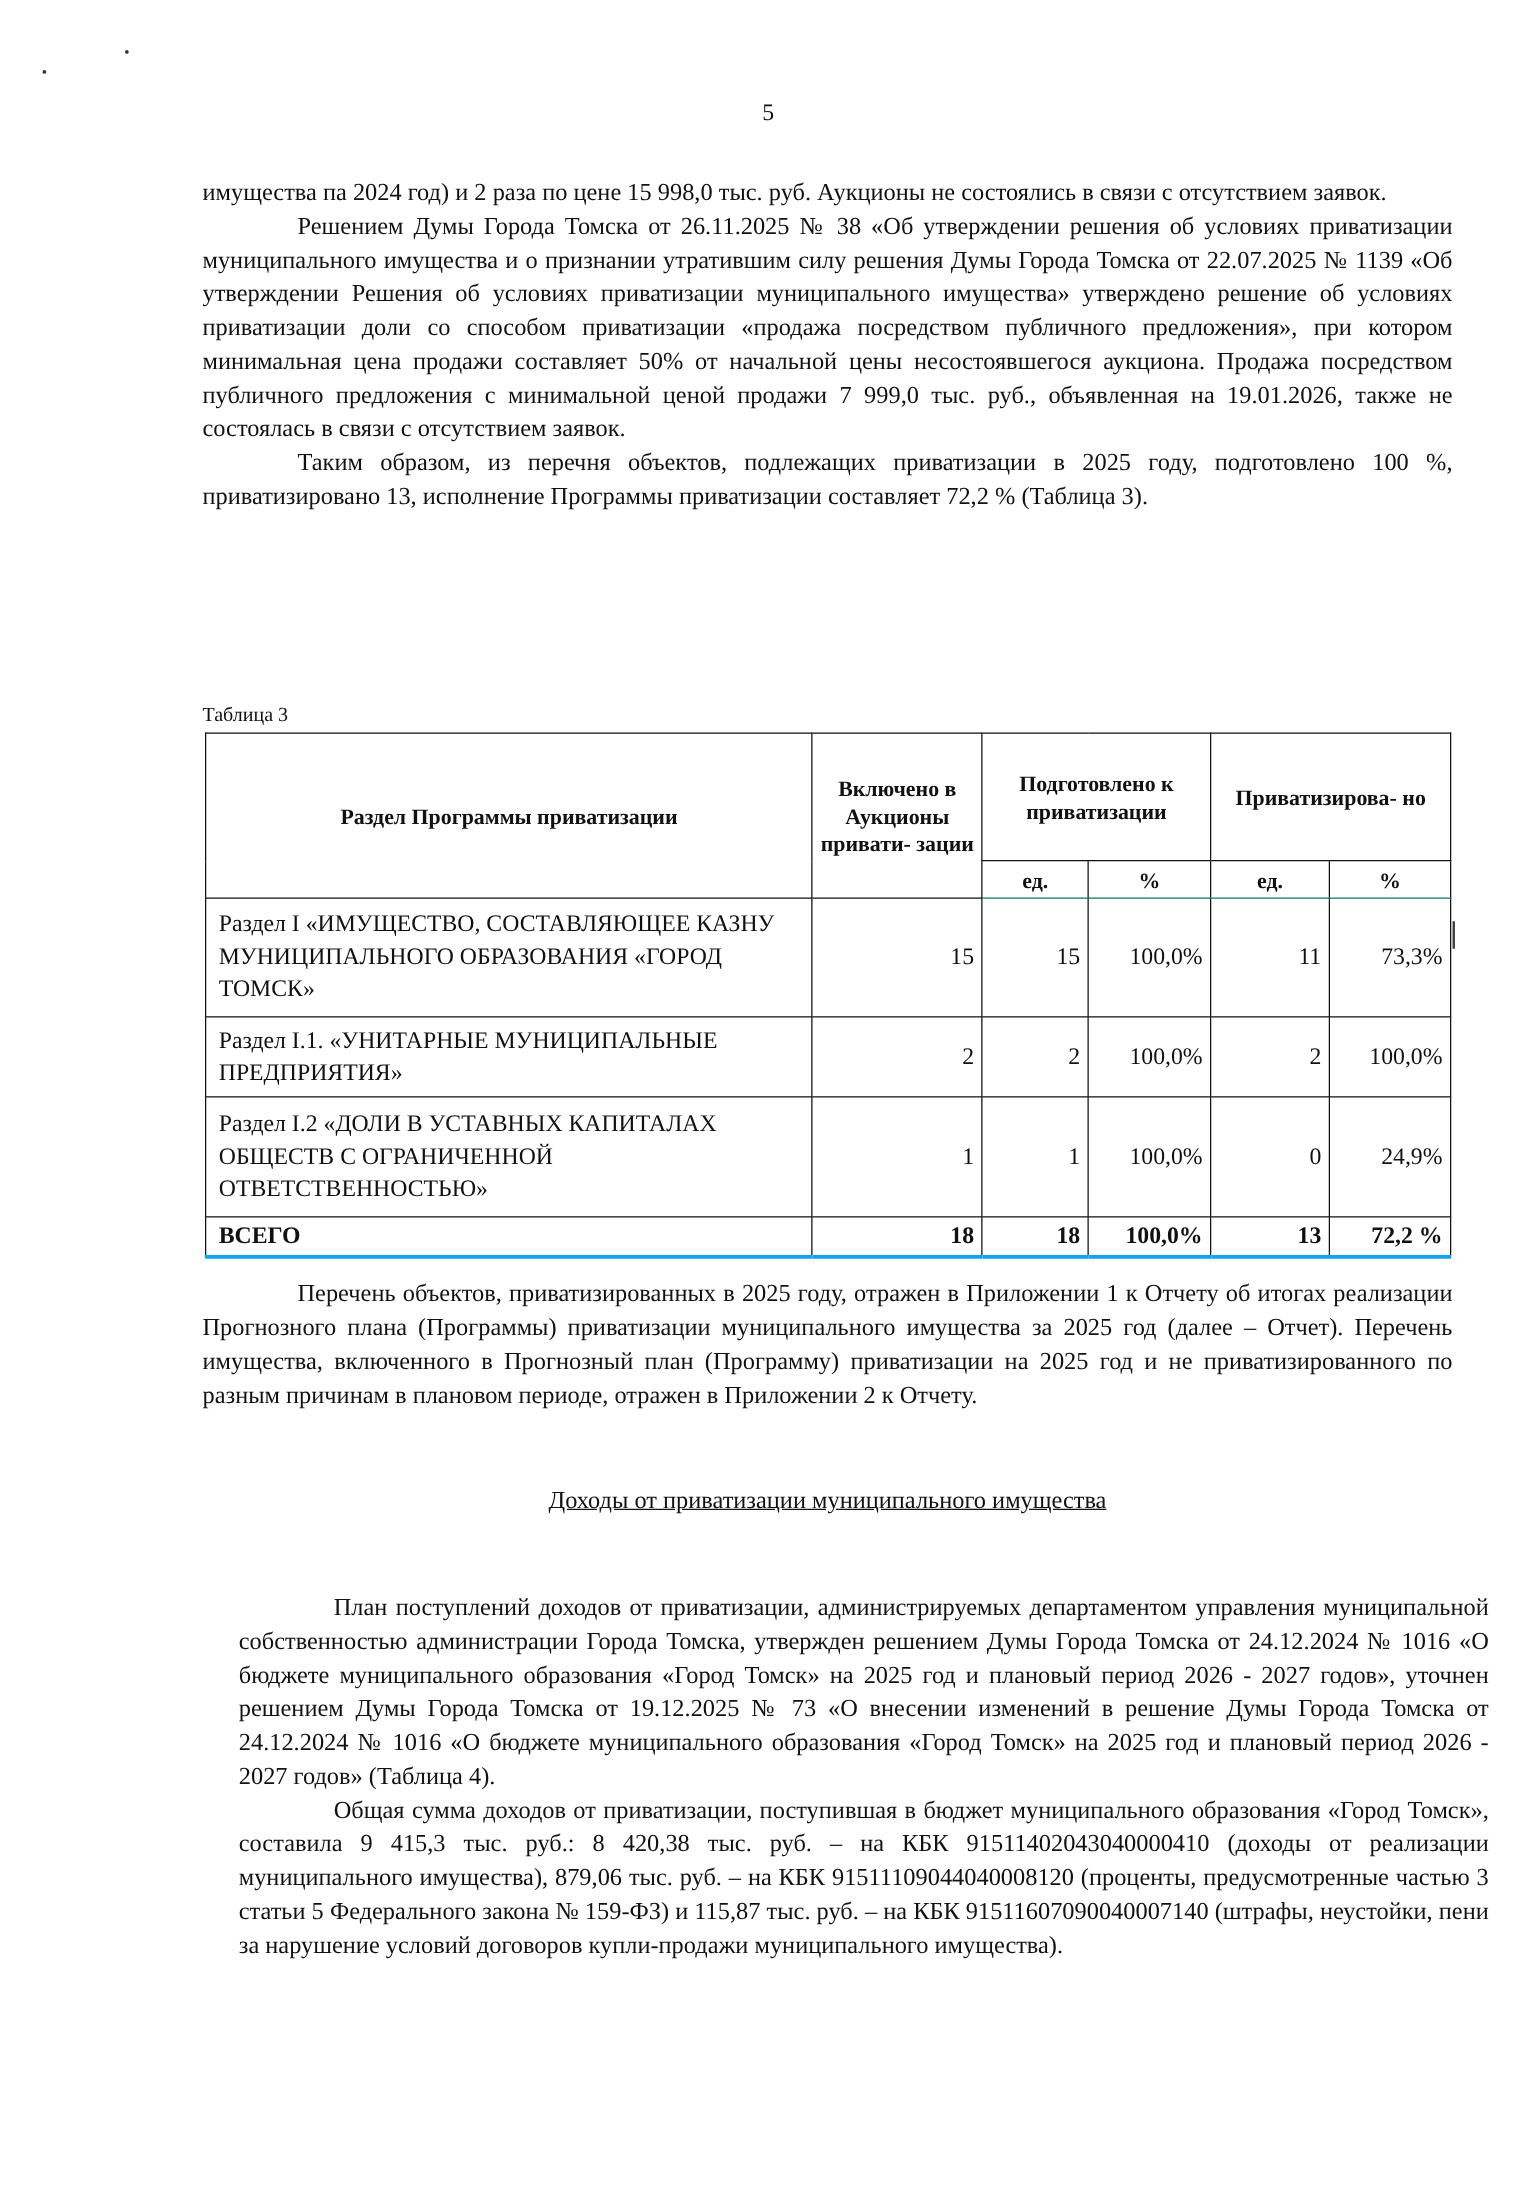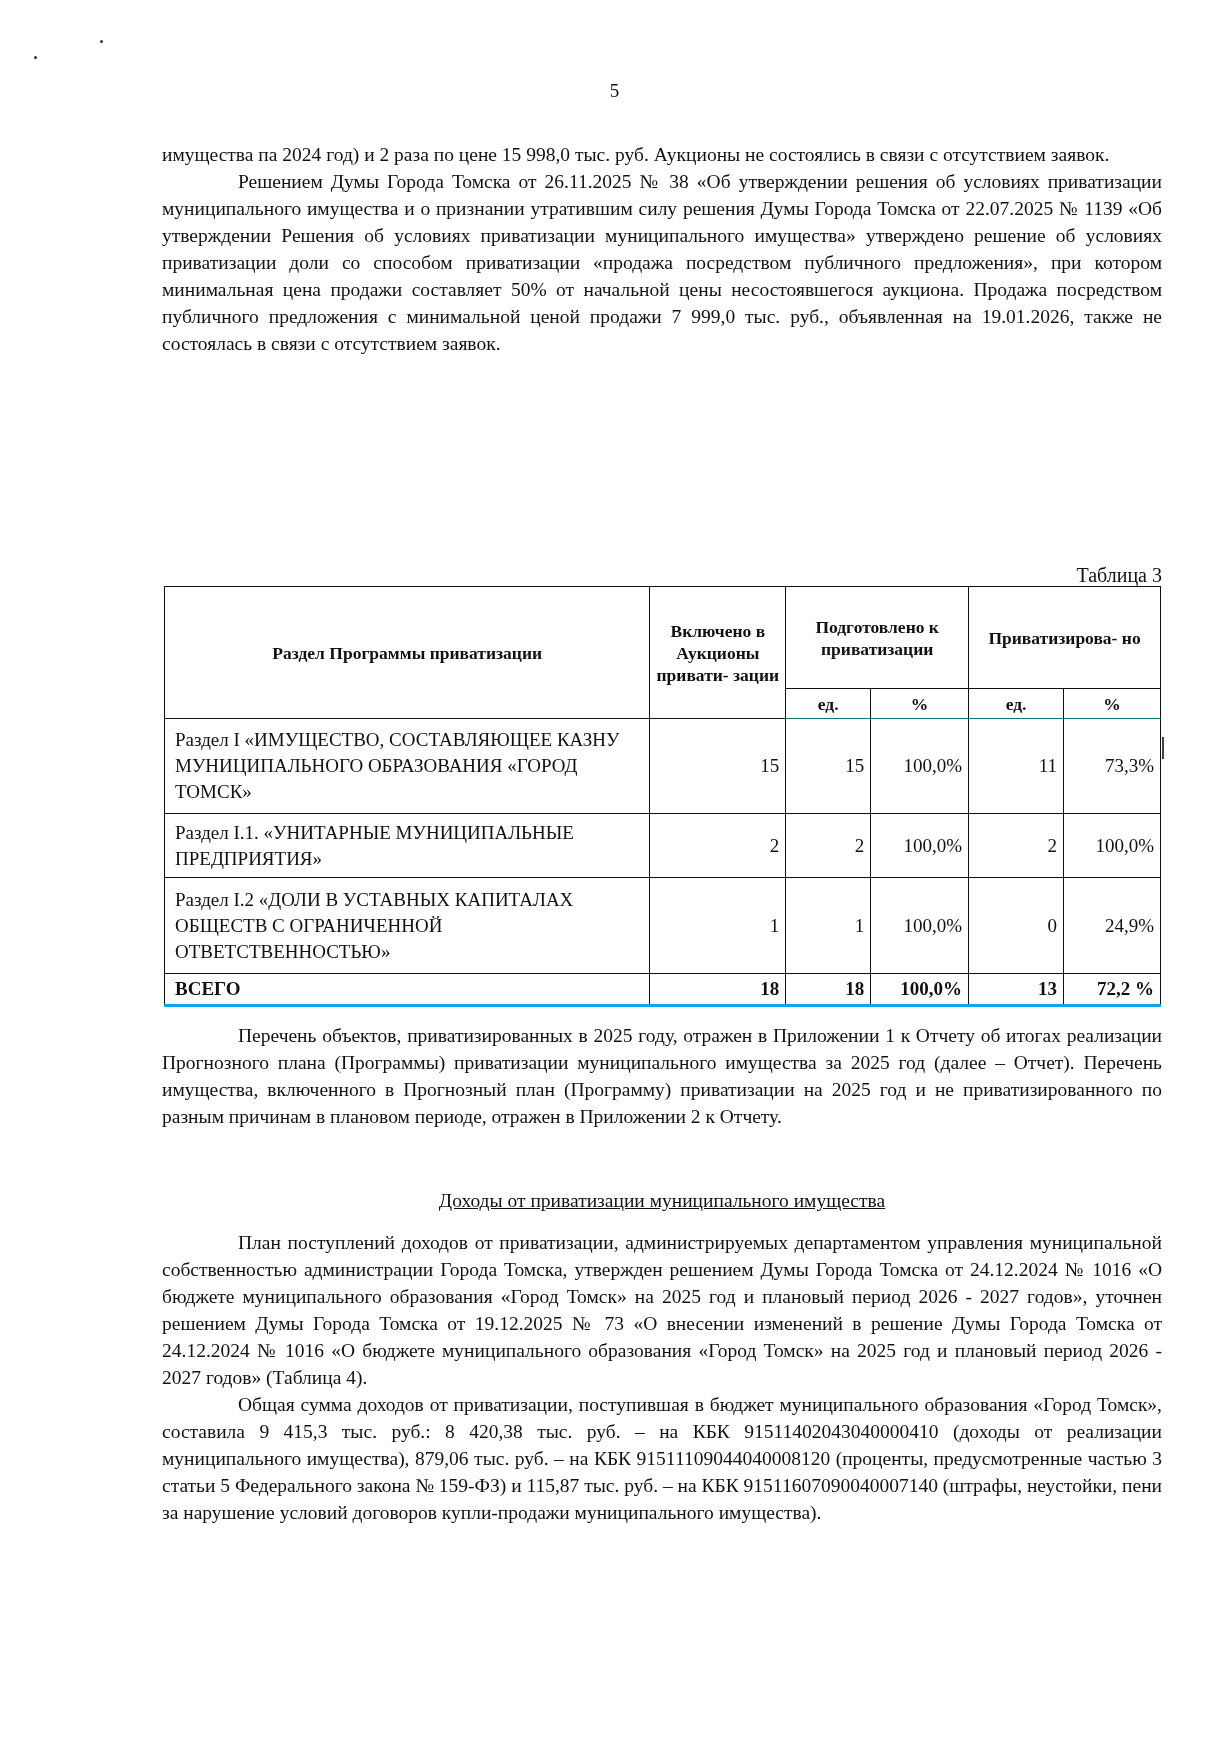--- a/index.html
+++ b/index.html
@@ -4,21 +4,21 @@
 <style>
   html, body { margin:0; padding:0; background:#ffffff; }
   body { width:1229px; height:1755px; position:relative; overflow:hidden;
          font-family:"Liberation Serif", serif; color:#111; }
   .page { position:absolute; left:0; top:0; width:1229px; height:1755px; }
   .dot { position:absolute; width:3px; height:3px; background:#333; border-radius:50%; }
   .pagenum { position:absolute; top:80px; left:0; width:1229px; text-align:center; font-size:19px; }
   .text { position:absolute; left:162px; width:1000px; font-size:19.5px; line-height:27px; text-align:justify; }
   .p { margin:0; }
   .ind { text-indent:76px; }
-  .caption { position:absolute; left:162px; width:1000px; top:564px; text-align:right; font-size:20px; }
+  .caption { position:absolute; left:162px; width:1000px; top:564px; font-size:16px; }
   table.t3 { position:absolute; left:164px; top:586px; width:997px; border-collapse:collapse; font-size:19px; }
   table.t3 td, table.t3 th { border:1.5px solid #111; padding:2px 6px; }
   table.t3 th { font-weight:bold; text-align:center; vertical-align:middle; line-height:22px; font-size:17.5px; }
   table.t3 td { text-align:right; vertical-align:middle; line-height:26px; }
   table.t3 td.name { text-align:left; padding-left:10px; }
   table.t3 tr.total td { font-weight:bold; border-bottom:3px solid #0ea5e9; }
   table.t3 tr.hdr2 th { border-bottom:1px solid #0f766e; }
   .heading { position:absolute; left:162px; width:1000px; top:1190px; text-align:center; font-size:19.5px; text-decoration:underline; }
   .mark { position:absolute; left:1162px; top:737px; width:2px; height:22px; background:#444; }
 </style>
@@ -27,20 +27,21 @@
 
 <div class="page">
   <div class="dot" style="left:100px;top:40px;"></div>
   <div class="dot" style="left:34px;top:56px;"></div>
 
   <div class="pagenum">5</div>
 
   <div class="text" style="top:141px;">
     <p class="p">имущества па 2024 год) и 2 раза по цене 15 998,0 тыс. руб. Аукционы не состоялись в связи с отсутствием заявок.</p>
     <p class="p ind">Решением Думы Города Томска от 26.11.2025 № 38 «Об утверждении решения об условиях приватизации муниципального имущества и о признании утратившим силу решения Думы Города Томска от 22.07.2025 № 1139 «Об утверждении Решения об условиях приватизации муниципального имущества» утверждено решение об условиях приватизации доли со способом приватизации «продажа посредством публичного предложения», при котором минимальная цена продажи составляет 50% от начальной цены несостоявшегося аукциона. Продажа посредством публичного предложения с минимальной ценой продажи 7 999,0 тыс. руб., объявленная на 19.01.2026, также не состоялась в связи с отсутствием заявок.</p>
+    <p class="p ind">Таким образом, из перечня объектов, подлежащих приватизации в 2025 году, подготовлено 100 %, приватизировано 13, исполнение Программы приватизации составляет 72,2 % (Таблица 3).</p>
   </div>
 
   <div class="caption">Таблица 3</div>
 
   <table class="t3">
     <colgroup>
       <col style="width:486px">
         <col style="width:136px">
         <col style="width:85px">
         <col style="width:98px">
@@ -95,17 +96,17 @@
   </tbody>
     </table>
   <div class="mark"></div>
 
   <div class="text" style="top:1022px;">
     <p class="p ind">Перечень объектов, приватизированных в 2025 году, отражен в Приложении 1 к Отчету об итогах реализации Прогнозного плана (Программы) приватизации муниципального имущества за 2025 год (далее – Отчет). Перечень имущества, включенного в Прогнозный план (Программу) приватизации на 2025 год и не приватизированного по разным причинам в плановом периоде, отражен в Приложении 2 к Отчету.</p>
   </div>
 
   <div class="heading">Доходы от приватизации муниципального имущества</div>
 
-  <div class="text" style="top:1229px;">
+  <div class="text" style="top:1273px;margin-left:29px;">
     <p class="p ind">План поступлений доходов от приватизации, администрируемых департаментом управления муниципальной собственностью администрации Города Томска, утвержден решением Думы Города Томска от 24.12.2024 № 1016 «О бюджете муниципального образования «Город Томск» на 2025 год и плановый период 2026 - 2027 годов», уточнен решением Думы Города Томска от 19.12.2025 № 73 «О внесении изменений в решение Думы Города Томска от 24.12.2024 № 1016 «О бюджете муниципального образования «Город Томск» на 2025 год и плановый период 2026 - 2027 годов» (Таблица 4).</p>
     <p class="p ind">Общая сумма доходов от приватизации, поступившая в бюджет муниципального образования «Город Томск», составила 9 415,3 тыс. руб.: 8 420,38 тыс. руб. – на КБК 91511402043040000410 (доходы от реализации муниципального имущества), 879,06 тыс. руб. – на КБК 91511109044040008120 (проценты, предусмотренные частью 3 статьи 5 Федерального закона № 159-ФЗ) и 115,87 тыс. руб. – на КБК 91511607090040007140 (штрафы, неустойки, пени за нарушение условий договоров купли-продажи муниципального имущества).</p>
   </div>
 </div>
 
 </body></html>

